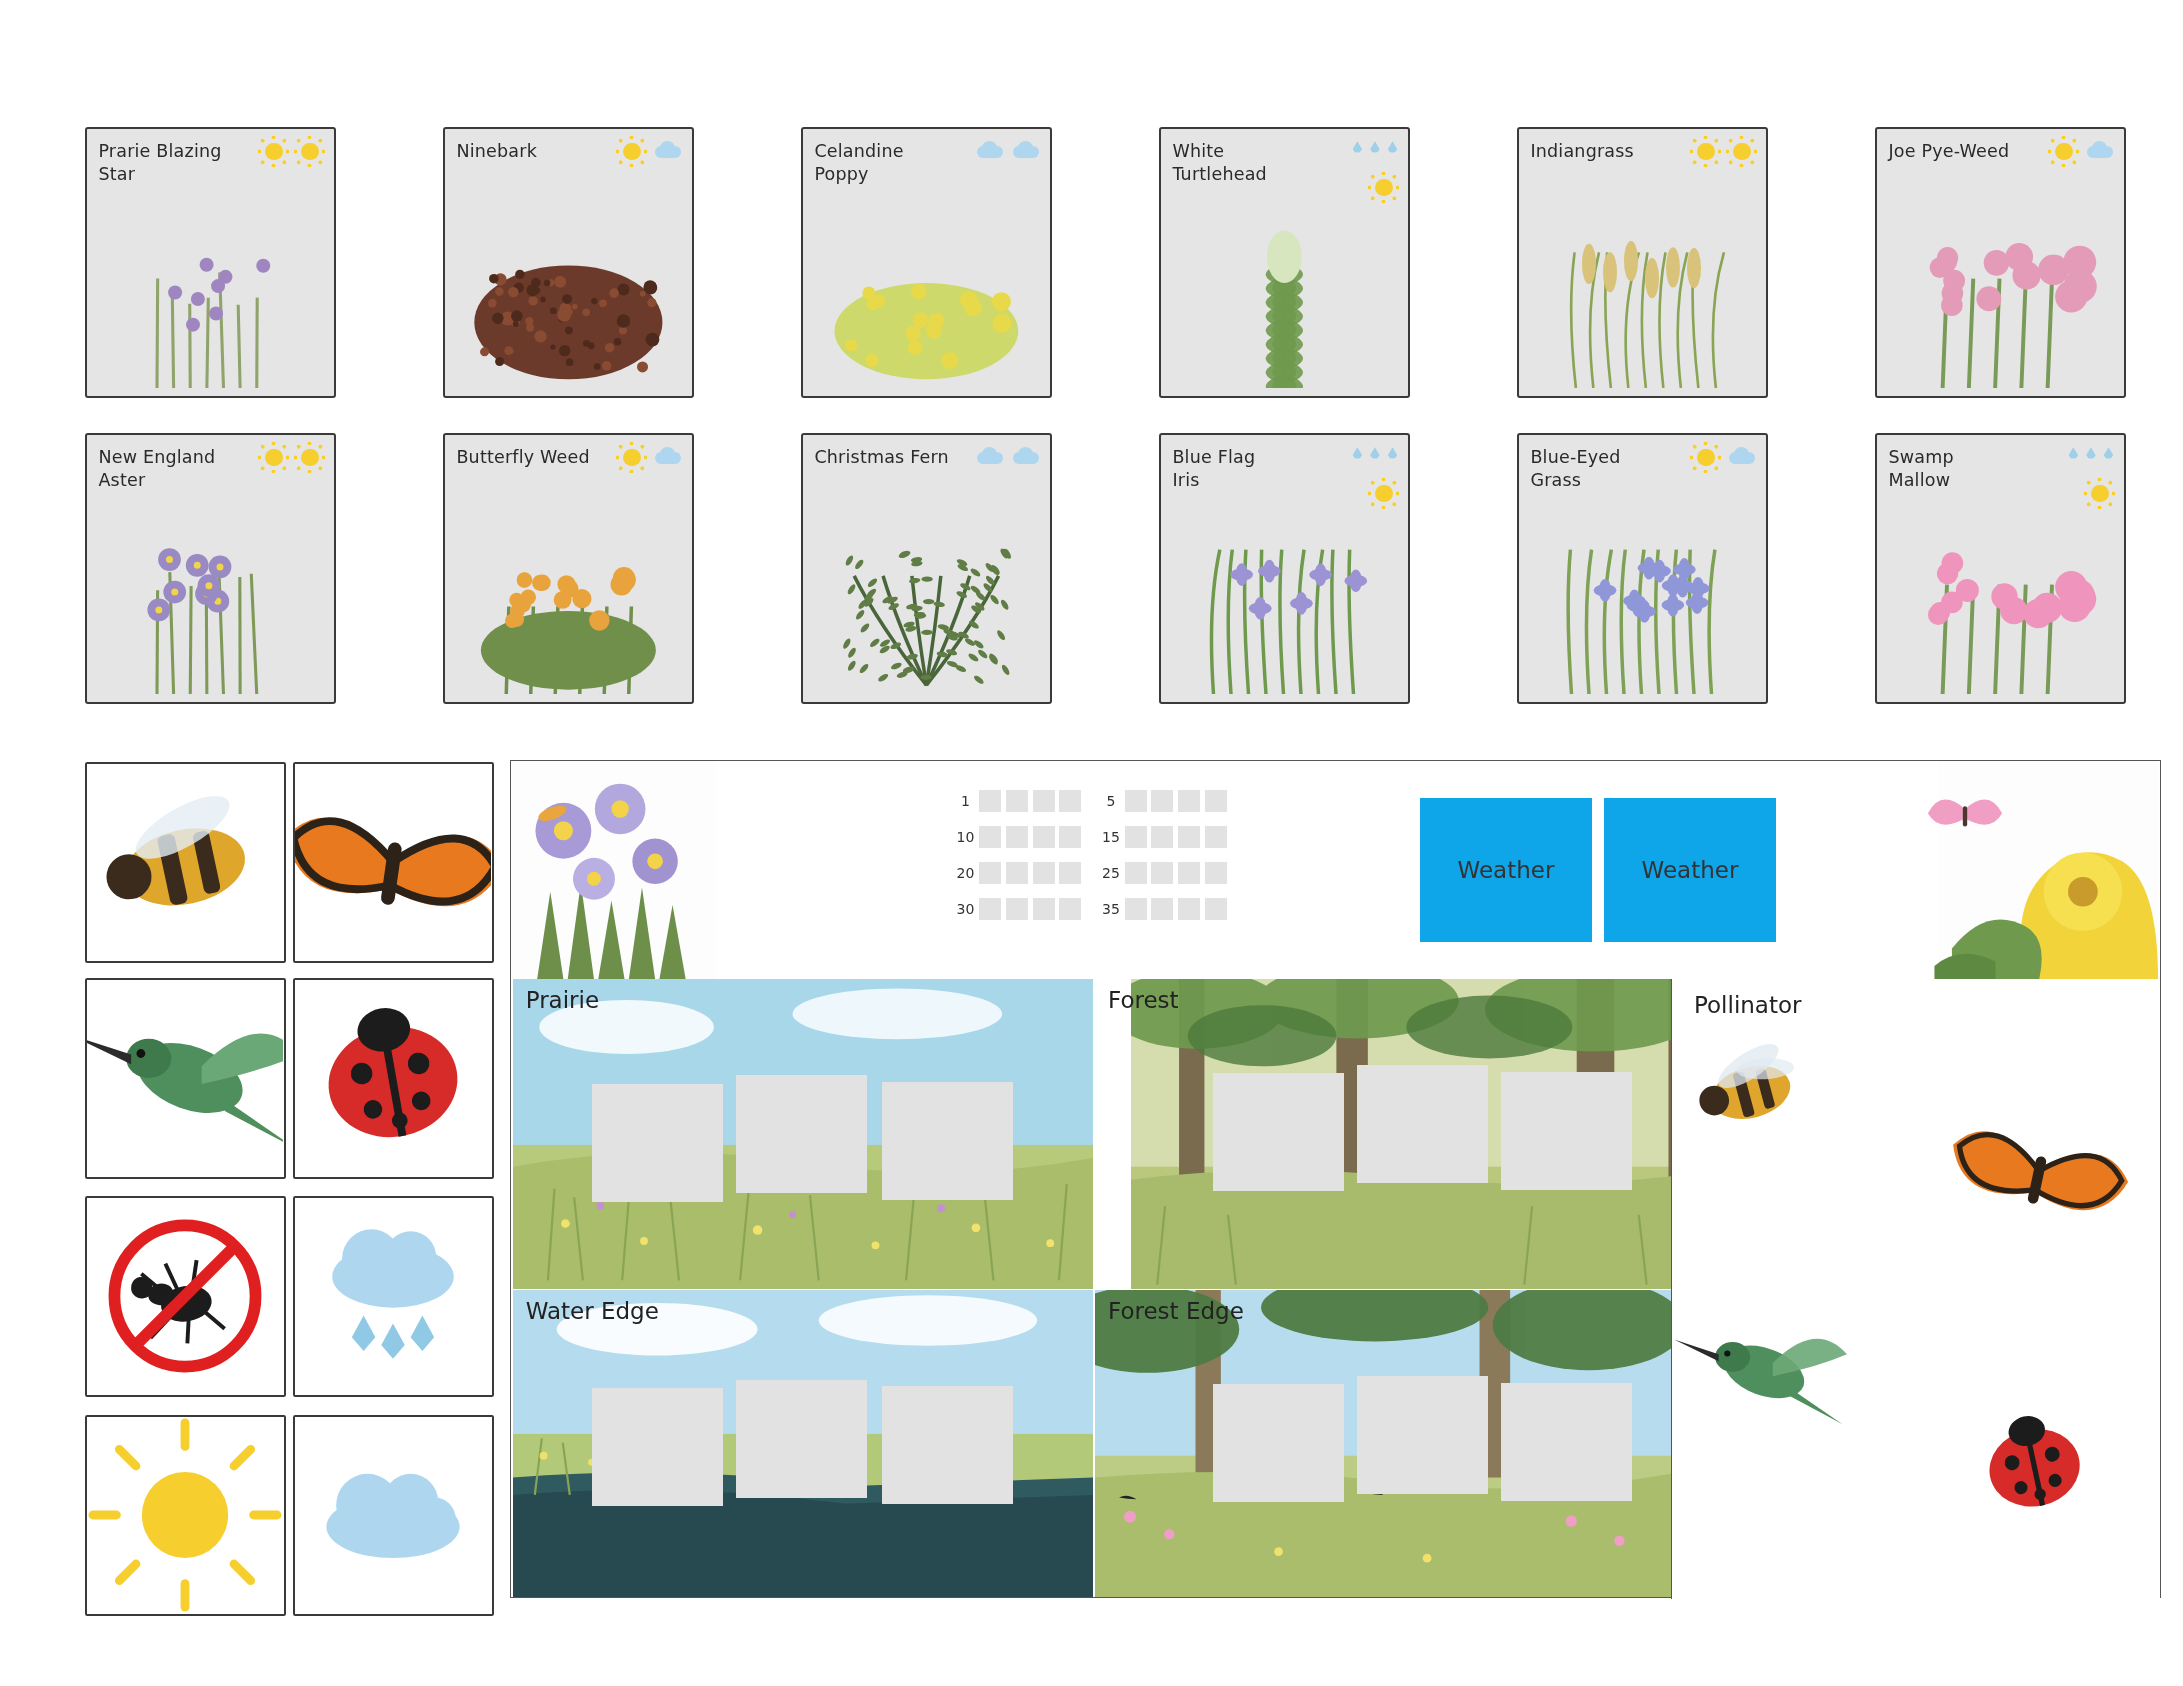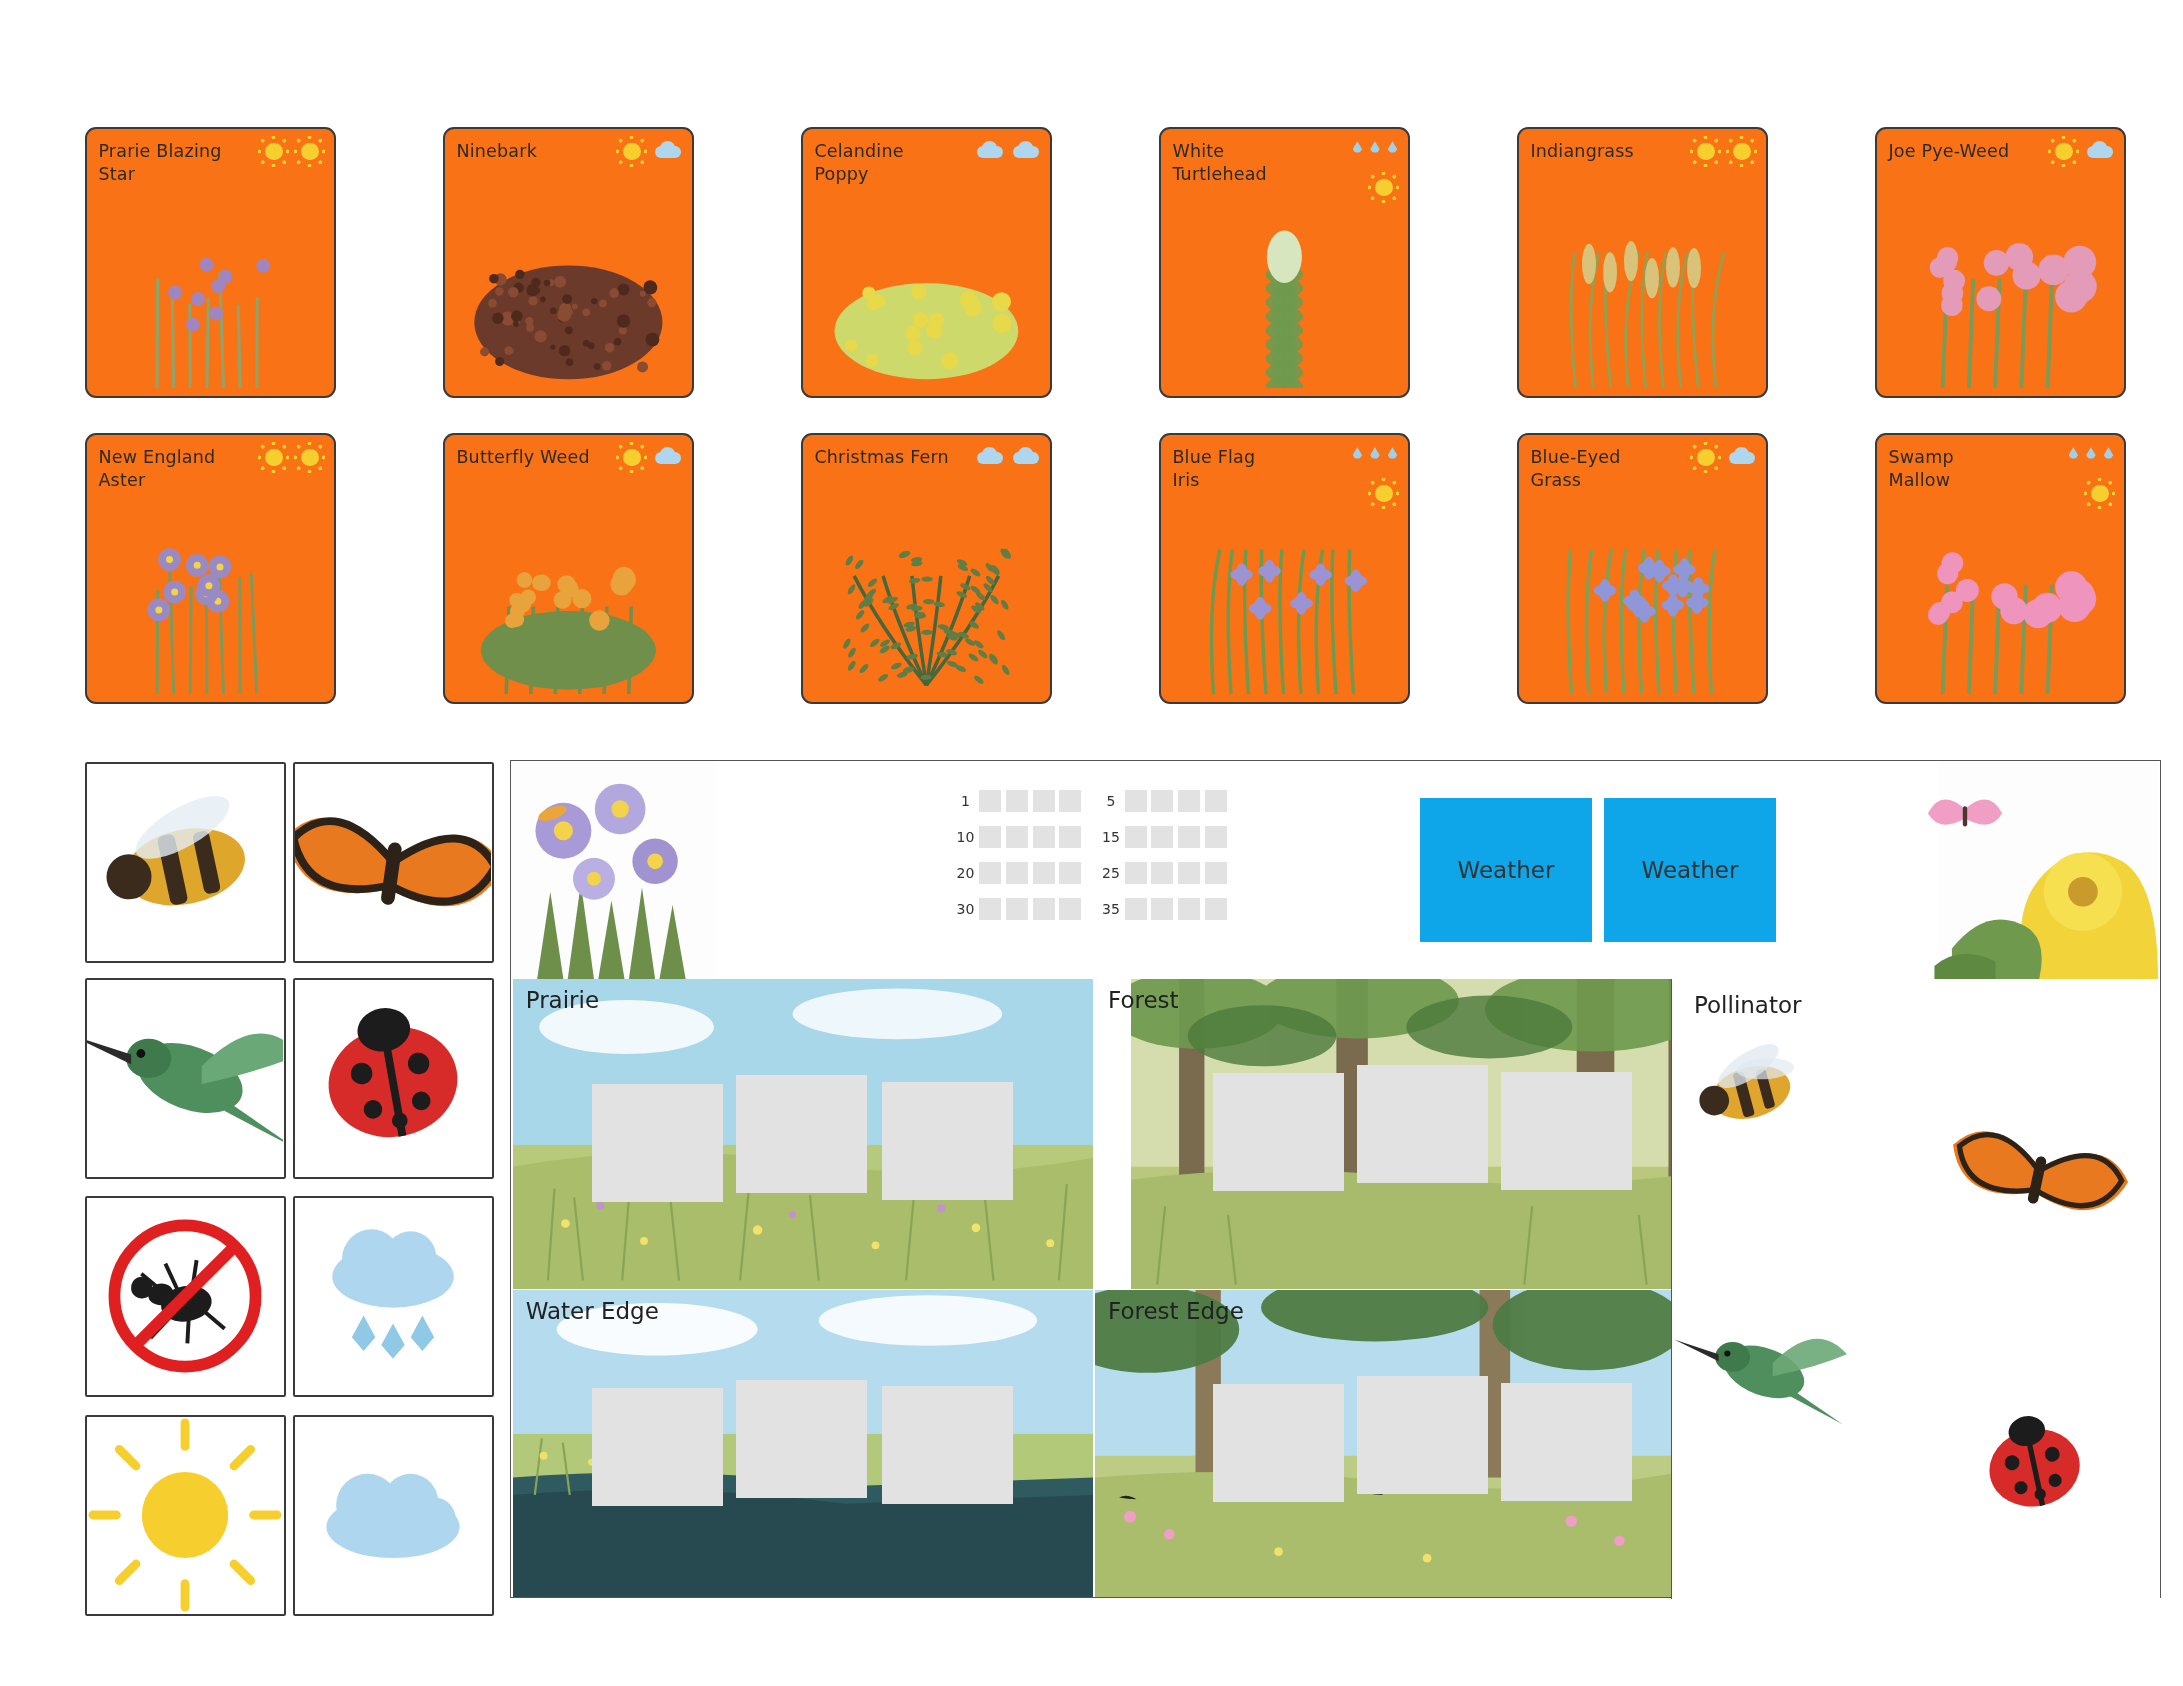--- a/index.html
+++ b/index.html
@@ -34,23 +34,23 @@
     position: absolute;
     left: 85px;
     top: 127px;
     width: 2105px;
     height: 594px;
   }
   .card {
     position: absolute;
     width: 251px;
     height: 271px;
-    background: #f97316;
+    background: #e5e5e5;
     border: 2.2px solid #3a3a3a;
-    border-radius: 11px;
+    border-radius: 3px;
     box-sizing: border-box;
     overflow: hidden;
   }
   .card .cname {
     position: absolute;
     left: 11.4px;
     top: 10.5px;
     font-size: 17.5px;
     color: #2a2a2a;
     line-height: 1.35;

